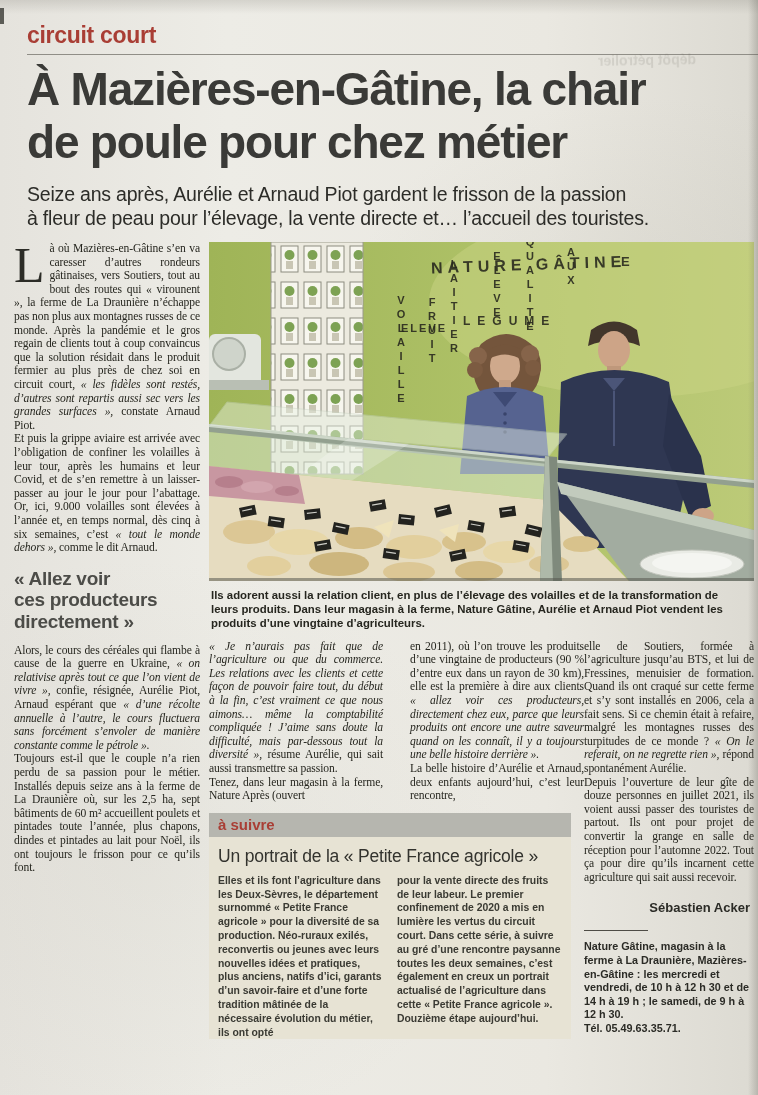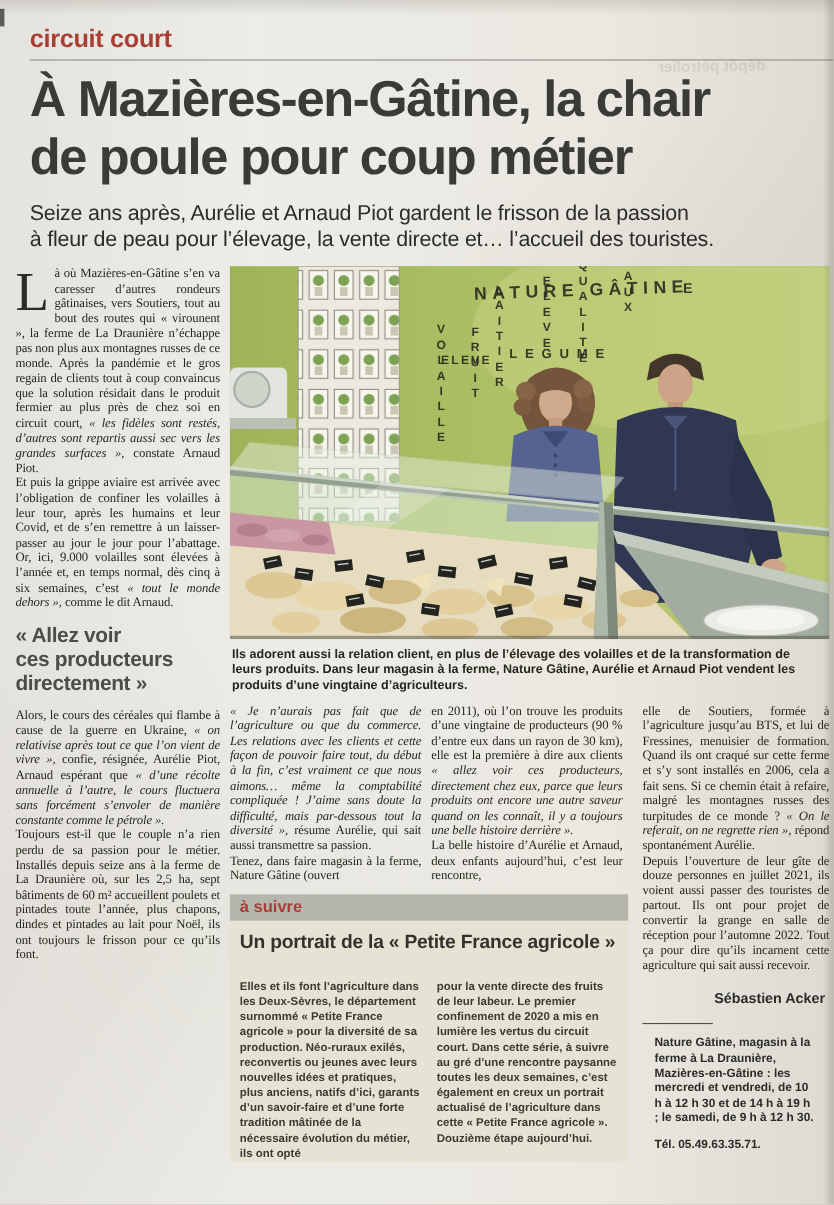--- a/index.html
+++ b/index.html
@@ -39,50 +39,50 @@
   .photo{position:relative;width:545px;height:339px;margin:0;overflow:hidden;background:#a8bd62;}
   .photo svg{position:absolute;inset:0;}
   .wword{position:absolute;font-family:"Liberation Sans",sans-serif;font-weight:700;
     color:rgba(38,38,28,.88);}
   .hw{letter-spacing:5px;font-size:16px;}
   .vw{writing-mode:vertical-rl;text-orientation:upright;letter-spacing:2px;font-size:11px;}
   .caption{font-family:"Liberation Sans",sans-serif;font-weight:700;font-size:11.4px;
     line-height:14.2px;color:#26261f;margin:7px 2px 9px;width:522px;}
   .lower{display:flex;gap:13px;}
   .midwrap{width:362px;flex:none;}
-  .cols2{display:flex;gap:9px;}
+  .cols2{display:flex;gap:27px;}
   .colx{width:174px;flex:none;}
   .col4{width:170px;flex:none;}
   
   .suivre{margin-top:10px;width:362px;background:#e7e3d4;}
   .band{height:24px;background:#b6b6af;padding-left:9px;}
   .bandlabel{font-family:"Liberation Sans",sans-serif;font-weight:700;font-size:15px;
     line-height:24px;color:#a93e35;}
-  .suivre h3{font-family:"Liberation Sans",sans-serif;font-weight:700;font-size:17.5px;
-    letter-spacing:-.2px;color:#33332e;margin:9px 9px 24px;}
+  .suivre h3{font-family:"Liberation Sans",sans-serif;font-weight:400;font-size:17.5px;
+    letter-spacing:-.2px;color:#33332e;margin:9px 9px 7px;}
   .scols{display:flex;gap:15px;padding:0 9px;}
   .scols p{font-family:"Liberation Sans",sans-serif;font-weight:700;font-size:10.4px;
     line-height:13.8px;color:#3a3a33;margin:0;width:164px;}
   .signature{text-align:right;font-family:"Liberation Sans",sans-serif;font-weight:700;
     font-size:13px;color:#2b2b26;margin:16px 4px 0 0;}
   .foot-rule{width:64px;border-top:1.5px solid #4e4c46;margin:15px 0 9px;}
   .contact{font-family:"Liberation Sans",sans-serif;font-weight:700;font-size:10.8px;
-    line-height:13.6px;color:#2b2b26;margin:11px;}
+    line-height:13.6px;color:#2b2b26;margin:0;}
 </style>
 </head>
 <body>
 
 <div class="page">
   <div class="smudge"></div>
   <div class="ghost">dépôt pétrolier</div>
 
   <header>
     <div class="kicker">circuit court</div>
     <div class="kicker-rule"></div>
-    <h1><span>À Mazières-en-Gâtine, la chair</span><br><span>de poule pour coup métier</span></h1>
+    <h1><span>À Mazières-en-Gâtine, la chair</span><br><span>de poule pour chez métier</span></h1>
     <p class="standfirst"><span>Seize ans après, Aurélie et Arnaud Piot gardent le frisson de la passion</span><br><span>à fleur de peau pour l’élevage, la vente directe et… l’accueil des touristes.</span></p>
   </header>
 
   <div class="content">
 
     <div class="col1">
       <p class="body"><span class="dropcap">L</span><span><span>à où Mazières-en-Gâtine s’en va caresser d’autres rondeurs gâtinaises, vers Soutiers, tout au bout des routes qui « virounent », la ferme de La Draunière n’échappe pas non plus aux montagnes russes de ce monde. Après la pandémie et le gros regain de clients tout à coup convaincus que la solution résidait dans le produit fermier au plus près de chez soi en circuit court, </span><span class="it">« les fidèles sont restés, d’autres sont repartis aussi sec vers les grandes surfaces », </span><span>constate Arnaud Piot.</span></span></p>
       <p class="body"><span>Et puis la grippe aviaire est arrivée avec l’obligation de confiner les volailles à leur tour, après les humains et leur Covid, et de s’en remettre à un laisser-passer au jour le jour pour l’abattage. Or, ici, 9.000 volailles sont élevées à l’année et, en temps normal, dès cinq à six semaines, c’est </span><span class="it">« tout le monde dehors », </span><span>comme le dit Arnaud.</span></p>
       <h2 class="crosshead">« Allez voir
 ces producteurs
@@ -249,21 +249,21 @@
         <span class="wword hw" style="left:412px;top:12px;font-size:13px;">E</span>
       </figure>
 
       <p class="caption">Ils adorent aussi la relation client, en plus de l’élevage des volailles et de la transformation de leurs produits. Dans leur magasin à la ferme, Nature Gâtine, Aurélie et Arnaud Piot vendent les produits d’une vingtaine d’agriculteurs.</p>
 
       <div class="lower">
         <div class="midwrap">
           <div class="cols2">
             <div class="colx">
               <p class="body"><span class="it">« Je n’aurais pas fait que de l’agriculture ou que du commerce. Les relations avec les clients et cette façon de pouvoir faire tout, du début à la fin, c’est vraiment ce que nous aimons… même la comptabilité compliquée ! J’aime sans doute la difficulté, mais par-dessous tout la diversité », </span><span>résume Aurélie, qui sait aussi transmettre sa passion.</span></p>
-              <p class="body"><span>Tenez, dans faire magasin à la ferme, Nature Gâtine (ouvert</span></p>
+              <p class="body"><span>Tenez, dans leur magasin à la ferme, Nature Après (ouvert</span></p>
             </div>
             <div class="colx">
               <p class="body"><span>en 2011), où l’on trouve les produits d’une vingtaine de producteurs (90 % d’entre eux dans un rayon de 30 km), elle est la première à dire aux clients </span><span class="it">« allez voir ces producteurs, directement chez eux, parce que leurs produits ont encore une autre saveur quand on les connaît, il y a toujours une belle histoire derrière ».</span></p>
               <p class="body"><span>La belle histoire d’Aurélie et Arnaud, deux enfants aujourd’hui, c’est leur rencontre,</span></p>
             </div>
           </div>
           <aside class="suivre">
             <div class="band"><span class="bandlabel">à suivre</span></div>
             <h3>Un portrait de la « Petite France agricole »</h3>
             <div class="scols">

